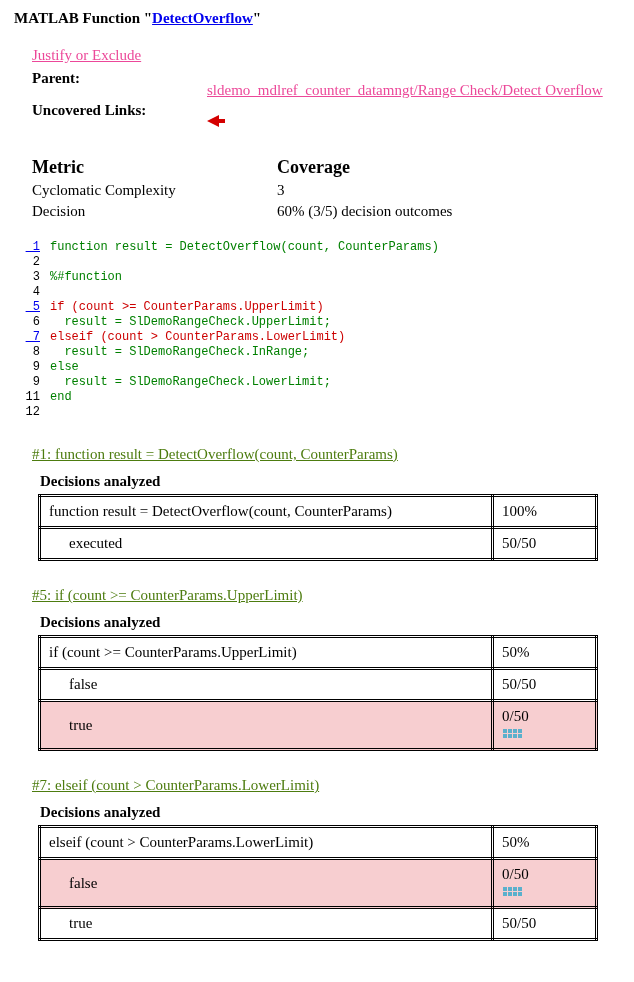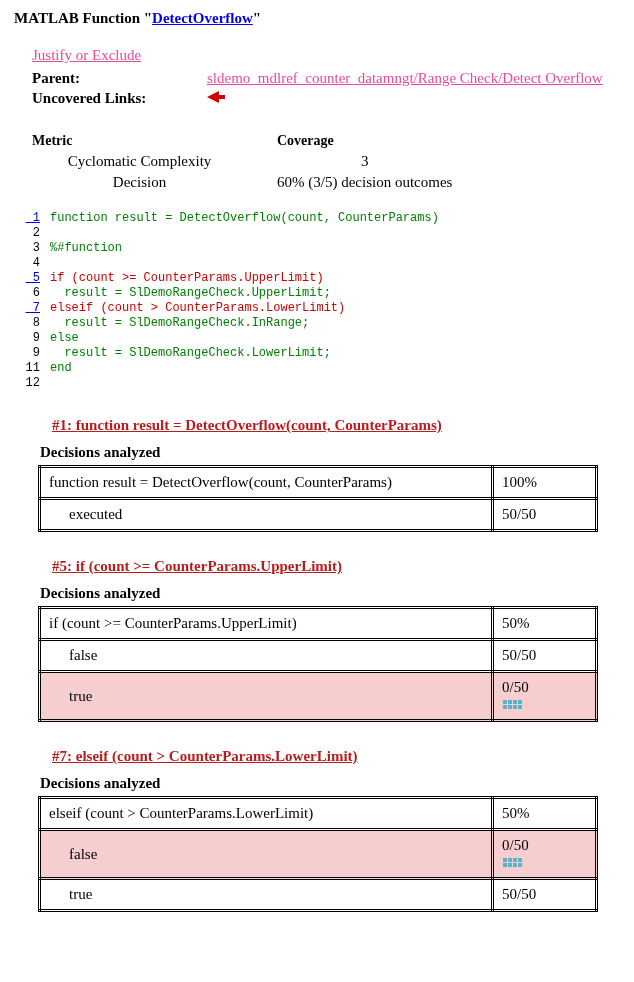--- a/index.html
+++ b/index.html
@@ -12,47 +12,47 @@
   .title {
     font-weight: bold;
     font-size: 15px;
     margin-bottom: 20px;
   }
   .title-link { color: #0000EE; text-decoration: underline; }
   a.link { color: #ec4899; text-decoration: underline; cursor: pointer; }
   .indent { margin-left: 18px; }
   .kv { display: flex; margin-bottom: 3px; }
   .kv .k { width: 175px; font-weight: bold; }
-  .kv .v { flex: 1; }
+  .kv .v { flex: 1; margin-top: 12px; }
   .arrow-left {
     display:inline-block;
     width:0; height:0;
     border-top:6px solid transparent;
     border-bottom:6px solid transparent;
     border-right:12px solid #D40000;
     position:relative;
   }
   .arrow-left::after{
     content:""; position:absolute; left:12px; top:-2px;
     width:6px; height:4px; background:#D40000;
   }
   .metrics { margin-top: 24px; }
   .metrics table { border-collapse: collapse; }
-  .metrics th { text-align: left; font-weight: bold; padding: 2px 30px 2px 0; font-size:14px;}
-  .metrics td { padding: 2px 30px 2px 0; text-align: center; }
+  .metrics th { text-align: left; font-weight: bold; padding: 2px 30px 2px 0; font-size:18px;}
+  .metrics td { padding: 2px 30px 2px 0; }
   
   
   .code { margin-top: 18px; font-family: "Courier New", monospace; font-size: 12px; line-height: 1.25; }
   .code .row { display:flex; white-space: pre; }
   .code .ln { width: 26px; text-align: right; padding-right: 10px; color:#000; }
   .code .ln.link { color:#0000EE; text-decoration: underline; cursor:pointer; }
   .code .green { color: #008000; }
   .code .red { color: #cc0000; }
 
-  .det-link { display:block; margin-top:26px; margin-bottom:10px; font-weight:bold; color:#b91c1c; text-decoration: underline; cursor:pointer;margin-left:20px; }
+  .det-link { display:block; margin-top:26px; margin-bottom:10px; font-weight:normal; color:#4d7c0f; text-decoration: underline; cursor:pointer; }
   .decisions-hdr { font-weight: bold; margin: 6px 0 4px 8px; }
 
   table.decisions {
     border-collapse: collapse;
     border: 3px double #000;
     margin-left: 6px;
     width: 560px;
   }
   table.decisions td {
     border: 3px double #000;

